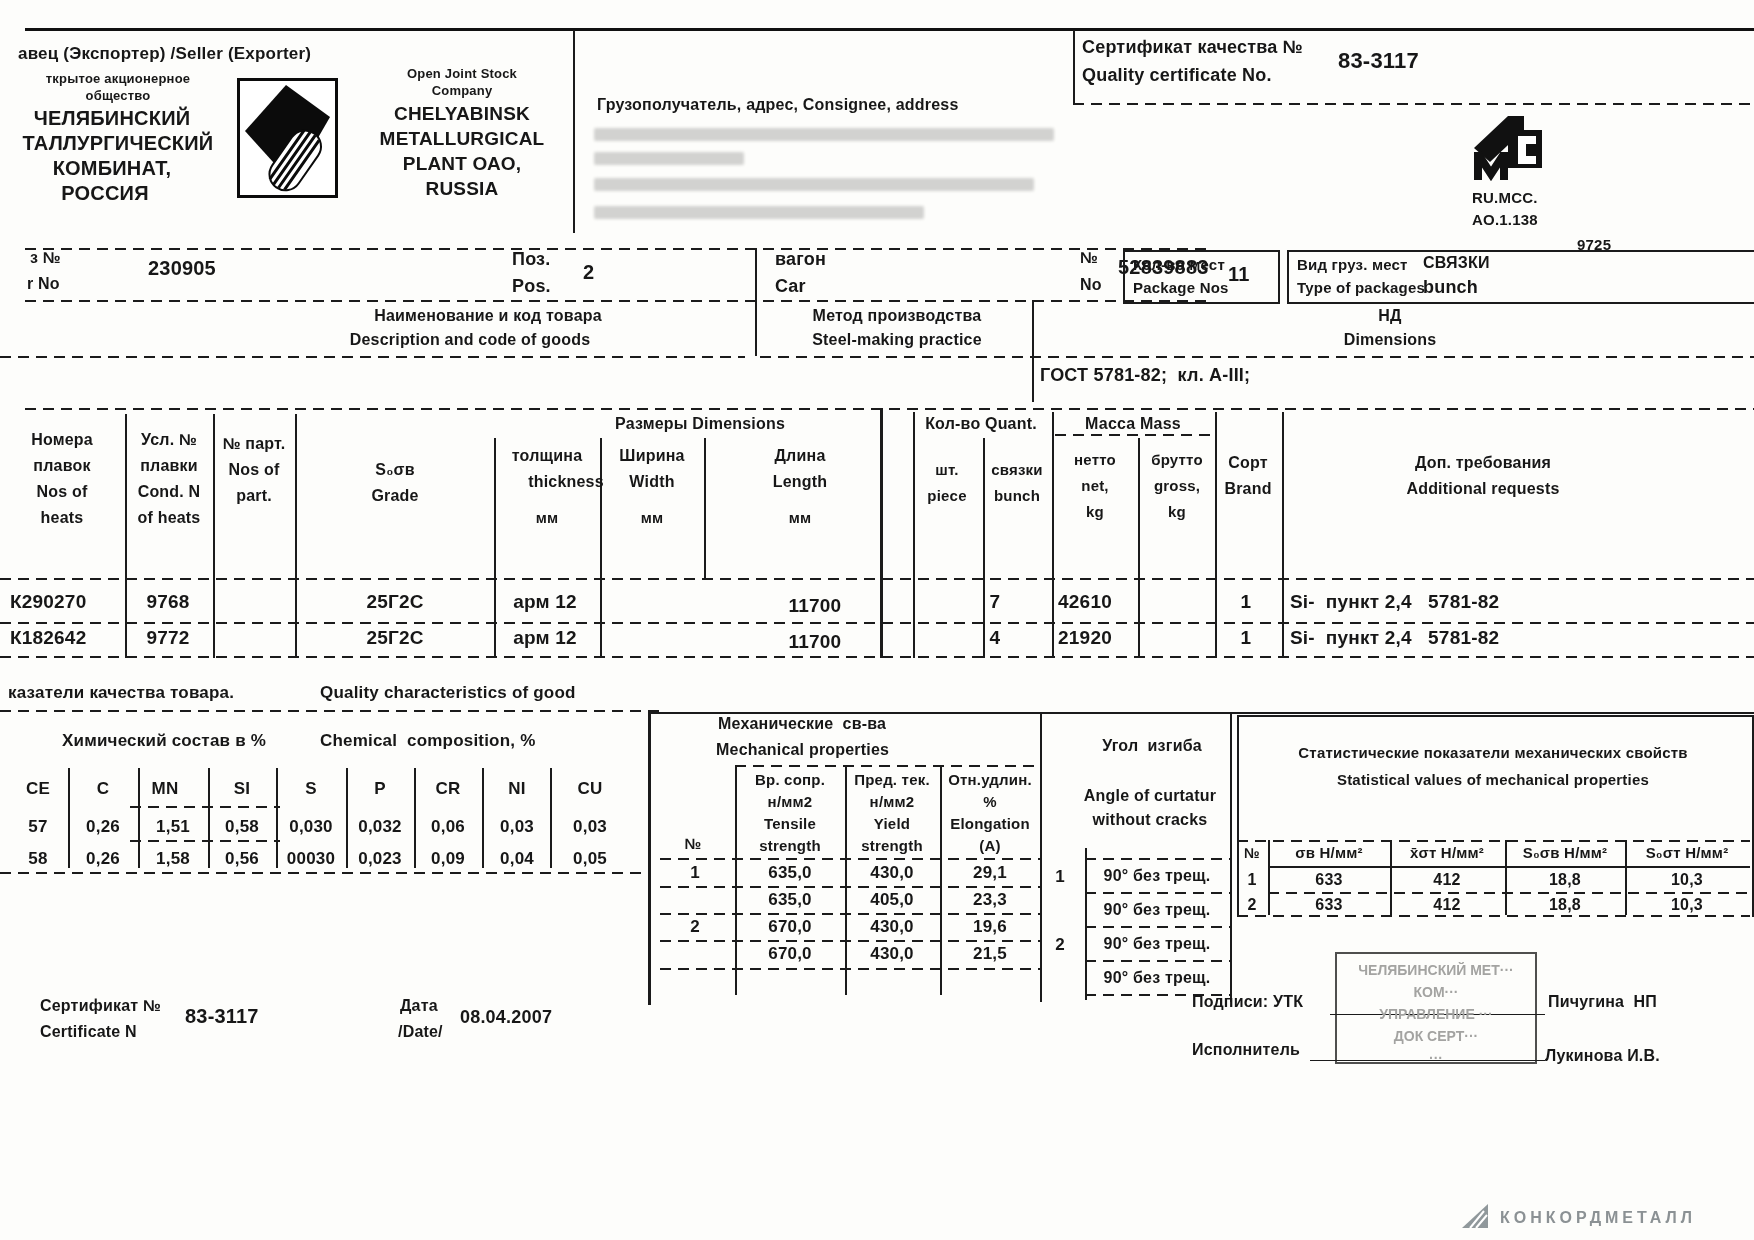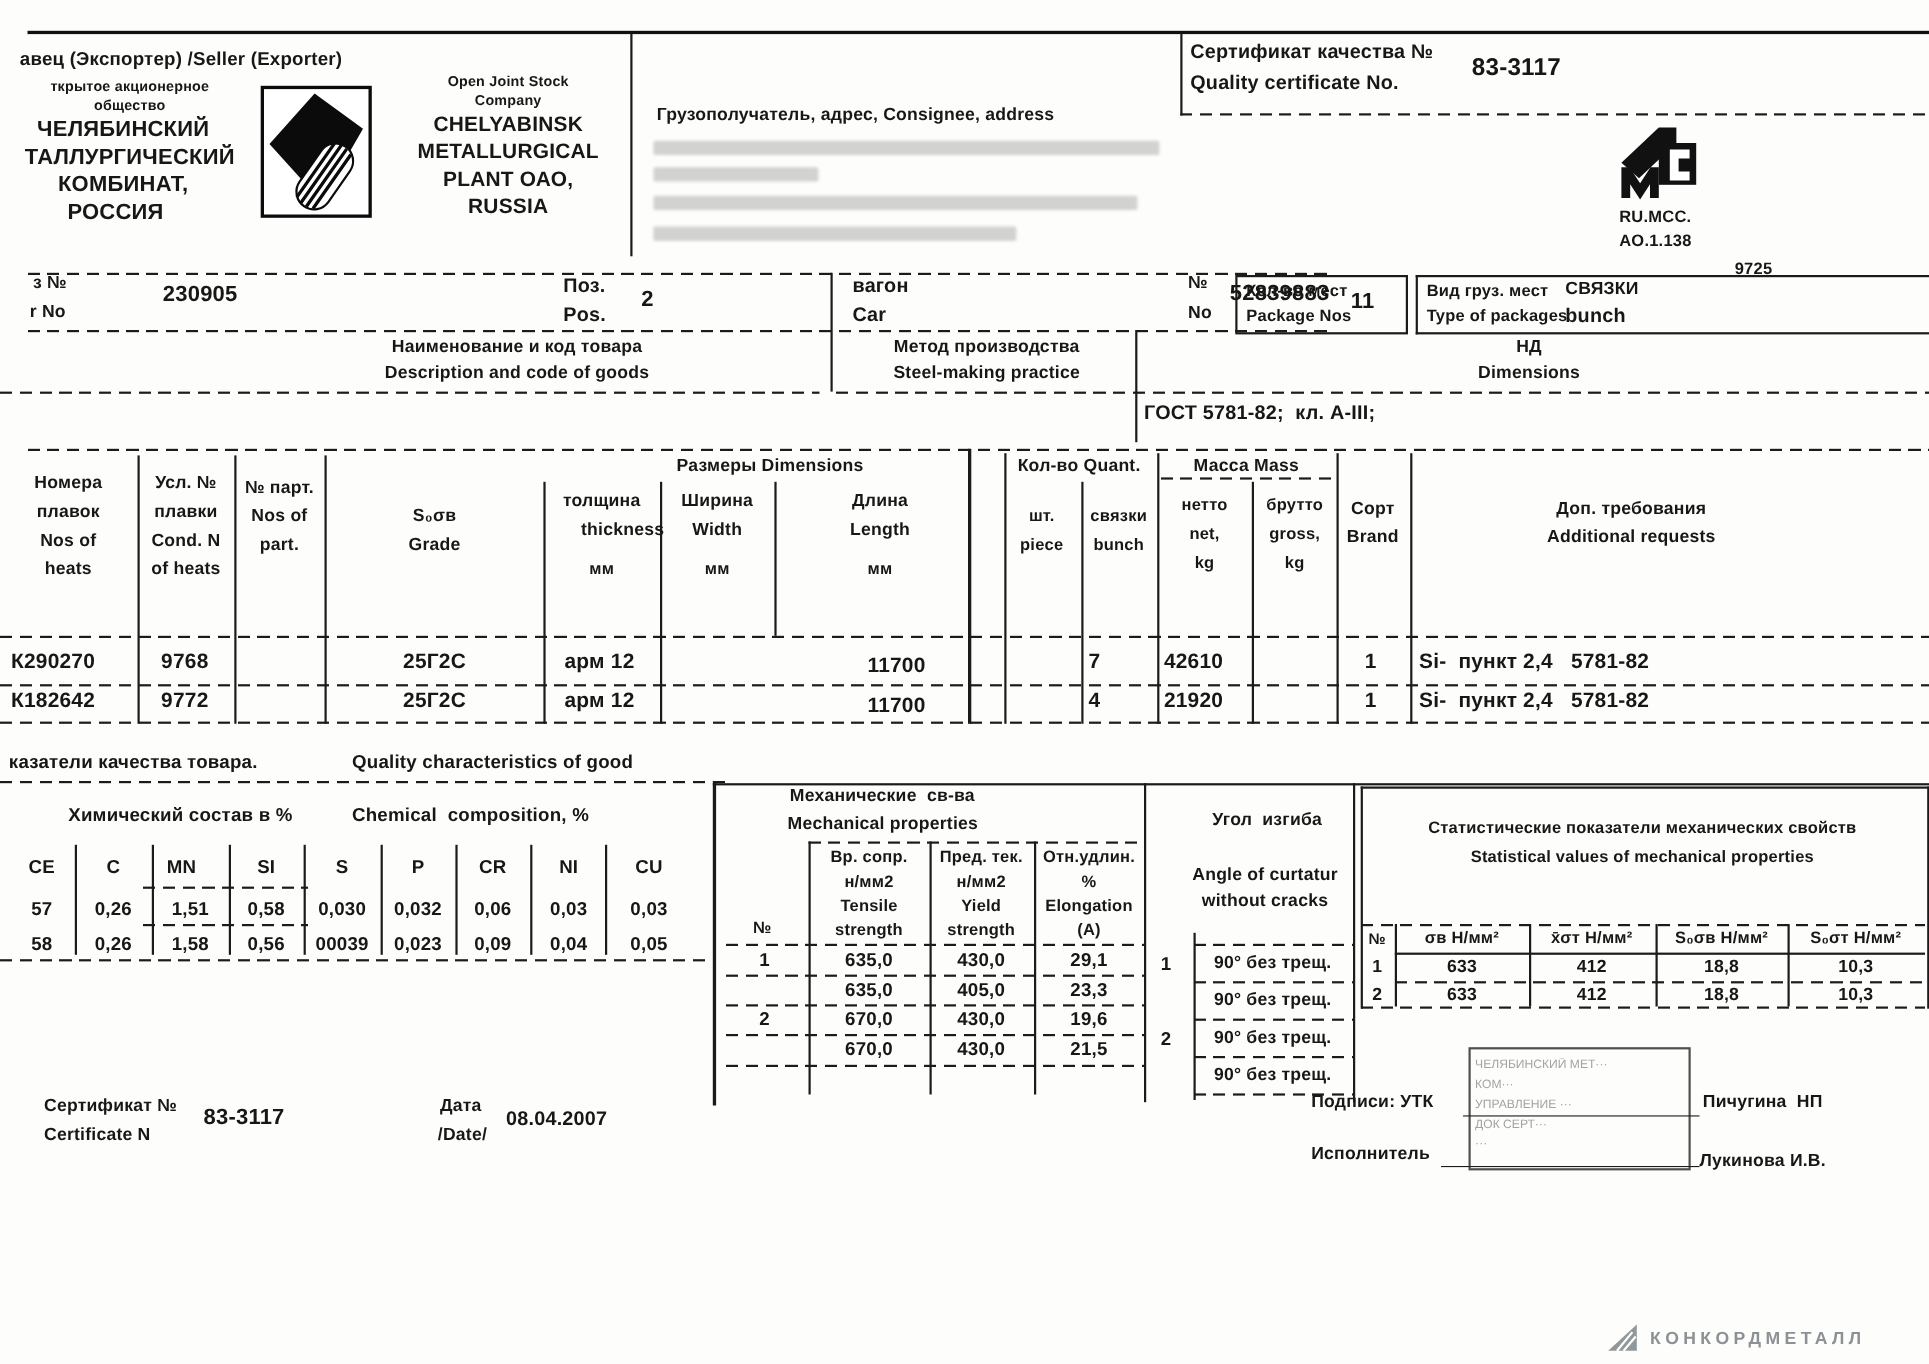--- a/index.html
+++ b/index.html
@@ -8,21 +8,21 @@
   .t{position:absolute;font-family:"Liberation Sans",sans-serif;font-weight:700;color:#171717;
      white-space:pre;letter-spacing:.2px;line-height:1;}
   .c{transform:translateX(-50%);}.f13{font-size:13px}.f14{font-size:14px}.f15{font-size:15px}
   .f16{font-size:16px}.f17{font-size:17px}.f18{font-size:18px}.f19{font-size:19px}
   .f20{font-size:20px}.f22{font-size:22px}
   .hl{position:absolute;background:#1b1b1b;height:2px}
   .hl3{position:absolute;background:#111;height:3px}
   .vl{position:absolute;background:#1b1b1b;width:2px}
   .hd{position:absolute;height:2px;background:repeating-linear-gradient(90deg,#1b1b1b 0 11px,rgba(0,0,0,0) 11px 18px)}
   .ghost{position:absolute;height:13px;background:#d2d2d0;filter:blur(1.6px);border-radius:2px}
-  .stamp-line{position:relative;color:#a3a3a1;font-weight:400;font-size:11px;
+  .stamp-line{position:relative;color:#a3a3a1;font-weight:700;font-size:14px;text-align:center;
               margin-top:6px;filter:blur(.6px);white-space:nowrap;overflow:hidden}
   .box{position:absolute;border:2px solid #1b1b1b;background:transparent}
 </style>
 </head>
 <body>
 
 <div id="page">
 
   <div class="hl3" style="left:25px;top:28px;width:1729px"></div>
   <div class="vl" style="left:573px;top:30px;height:203px"></div>
@@ -98,21 +98,21 @@
   <div class="t f15" style="left:1133px;top:257px">Кол-во мест</div>
   <div class="t f15" style="left:1133px;top:280px">Package Nos</div>
   <div class="t f20" style="left:1228px;top:264px">11</div>
 
   <div class="box" style="left:1287px;top:250px;width:467px;height:50px;border-right:none"></div>
   <div class="t f15" style="left:1297px;top:257px">Вид груз. мест</div>
   <div class="t f15" style="left:1297px;top:280px">Type of packages</div>
   <div class="t f16" style="left:1423px;top:255px">СВЯЗКИ</div>
   <div class="t f18" style="left:1423px;top:278px">bunch</div>
 
-  <div class="t f16 c" style="left:470px;top:308px">Наименование и код товара</div>
+  <div class="t f16 c" style="left:488px;top:308px">Наименование и код товара</div>
   <div class="t f16 c" style="left:470px;top:332px">Description and code of goods</div>
   <div class="t f16 c" style="left:897px;top:308px">Метод производства</div>
   <div class="t f16 c" style="left:897px;top:332px">Steel-making practice</div>
   <div class="t f16 c" style="left:1390px;top:308px">НД</div>
   <div class="t f16 c" style="left:1390px;top:332px">Dimensions</div>
   <div class="hd" style="left:0px;top:356px;width:745px"></div>
   <div class="hd" style="left:760px;top:356px;width:994px"></div>
   <div class="vl" style="left:1032px;top:300px;height:102px"></div>
 
   <div class="t f18" style="left:1040px;top:366px">ГОСТ 5781-82;  кл. А-III;</div>
@@ -241,21 +241,21 @@
   <div class="t f17 c" style="left:311px;top:818px">0,030</div>
   <div class="t f17 c" style="left:380px;top:818px">0,032</div>
   <div class="t f17 c" style="left:448px;top:818px">0,06</div>
   <div class="t f17 c" style="left:517px;top:818px">0,03</div>
   <div class="t f17 c" style="left:590px;top:818px">0,03</div>
 
   <div class="t f17 c" style="left:38px;top:850px">58</div>
   <div class="t f17 c" style="left:103px;top:850px">0,26</div>
   <div class="t f17 c" style="left:173px;top:850px">1,58</div>
   <div class="t f17 c" style="left:242px;top:850px">0,56</div>
-  <div class="t f17 c" style="left:311px;top:850px">00039</div>
+  <div class="t f17 c" style="left:311px;top:850px">00030</div>
   <div class="t f17 c" style="left:380px;top:850px">0,023</div>
   <div class="t f17 c" style="left:448px;top:850px">0,09</div>
   <div class="t f17 c" style="left:517px;top:850px">0,04</div>
   <div class="t f17 c" style="left:590px;top:850px">0,05</div>
 
   <div class="t f16" style="left:718px;top:716px">Механические  св-ва</div>
   <div class="t f16" style="left:716px;top:742px">Mechanical properties</div>
 
   <div class="vl" style="left:735px;top:765px;height:230px"></div>
   <div class="vl" style="left:845px;top:765px;height:230px"></div>

